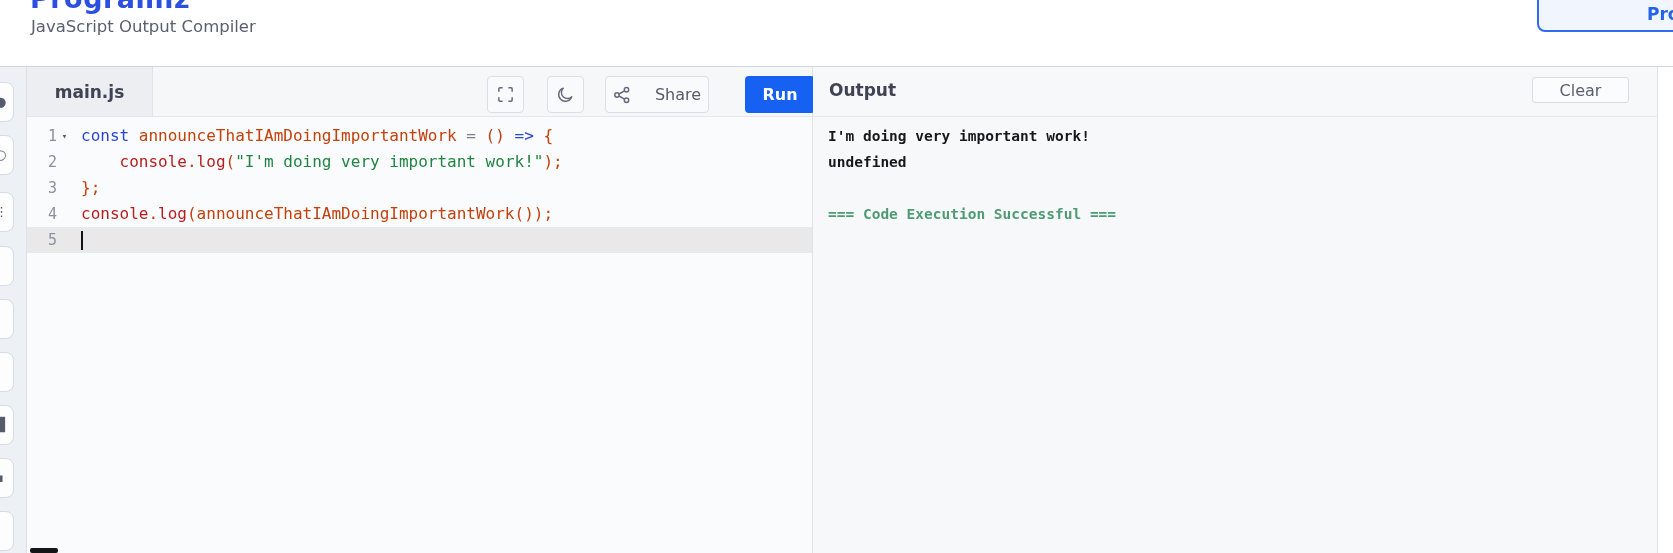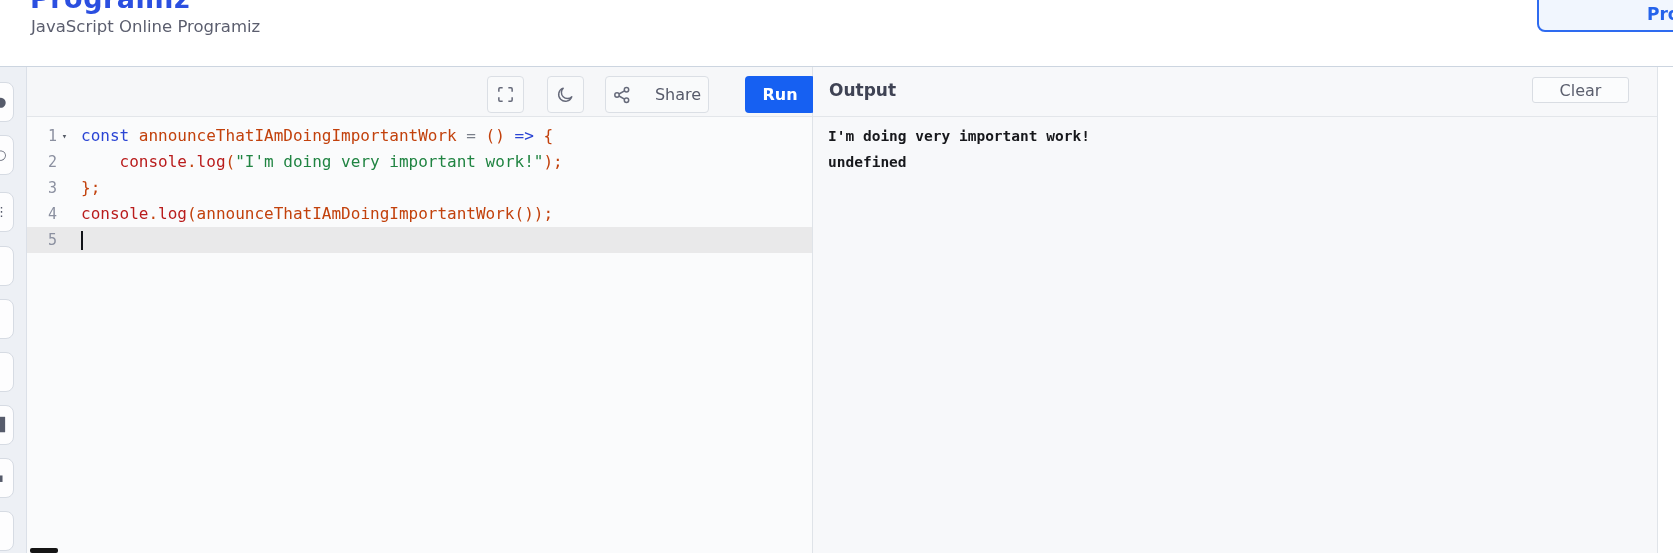--- a/index.html
+++ b/index.html
@@ -72,21 +72,21 @@
   .out-line.success { color:#4f9b74; }
   svg { display:block; }
 </style>
 </head>
 <body>
 
 <div id="app">
 
   <div id="header">
     <div class="logo">Programiz</div>
-    <div class="subtitle">JavaScript Online Programiz</div>
+    <div class="subtitle">JavaScript Output Compiler</div>
     <div class="pro-btn">
       <span>Pro</span>
     </div>
   </div>
 
   <div id="sidebar">
       <div class="side-btn" style="top: 15px;">
         <span>●</span>
       </div>
       <div class="side-btn" style="top: 68px;">
@@ -110,20 +110,23 @@
       <div class="side-btn" style="top: 391px;">
         <span>▪</span>
       </div>
       <div class="side-btn" style="top: 444px;">
         <span>▌</span>
       </div>
     </div>
 
   <div id="editor">
     <div id="editor-toolbar">
+      <div class="tab">
+        <span>main.js</span>
+      </div>
       <div class="icon-btn" id="btn-fullscreen">
         <span>
           <svg width="19" height="19" viewBox="0 0 20 20" fill="none" stroke="#666a7a" stroke-width="1.6">
             <path d="M3 7V4.2a1.2 1.2 0 0 1 1.2-1.2H7"></path>
             <path d="M13 3h2.8A1.2 1.2 0 0 1 17 4.2V7"></path>
             <path d="M17 13v2.8a1.2 1.2 0 0 1-1.2 1.2H13"></path>
             <path d="M7 17H4.2A1.2 1.2 0 0 1 3 15.8V13"></path>
           </svg>
         </span>
       </div>
@@ -159,16 +162,17 @@
 
   <div id="output">
     <div id="output-header">
       <div class="output-title">Output</div>
       <button class="clear-btn">Clear</button>
     </div>
     <div id="output-lines">
         <div class="out-line">I'm doing very important work!</div>
         <div class="out-line">undefined</div>
         <div class="out-line"></div>
+        <div class="out-line success">=== Code Execution Successful ===</div>
       </div>
   </div>
 
 </div>
 
 </body></html>

